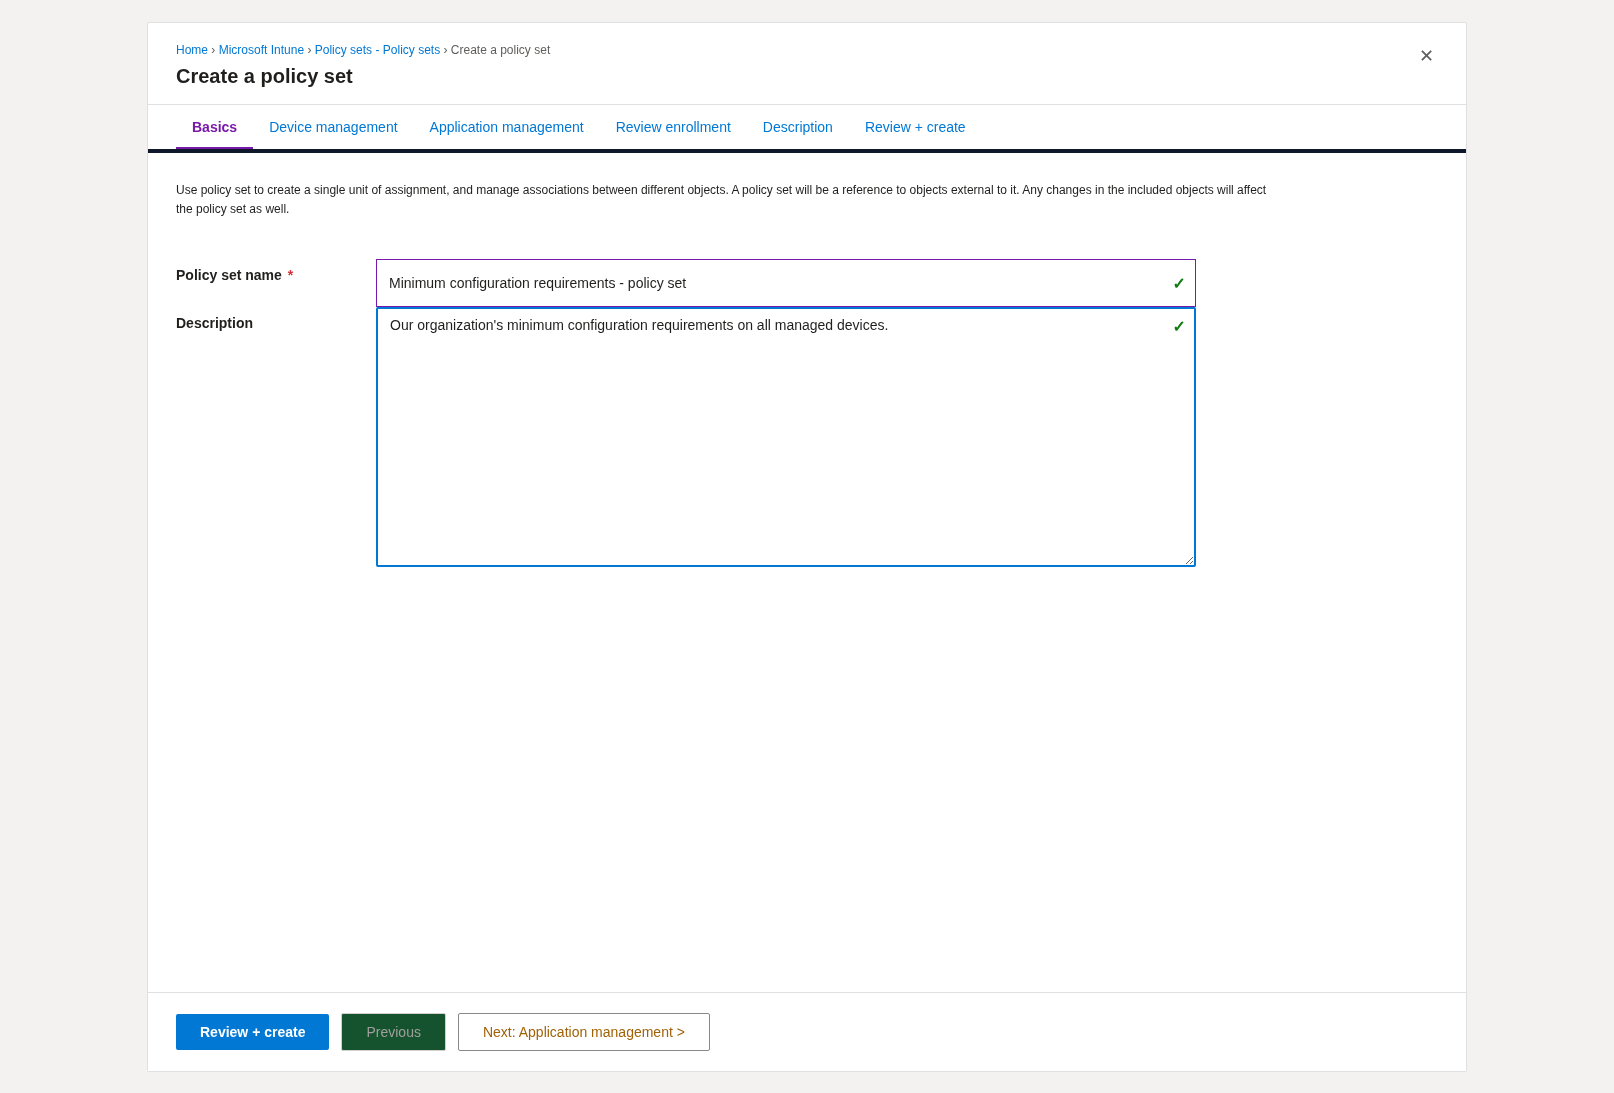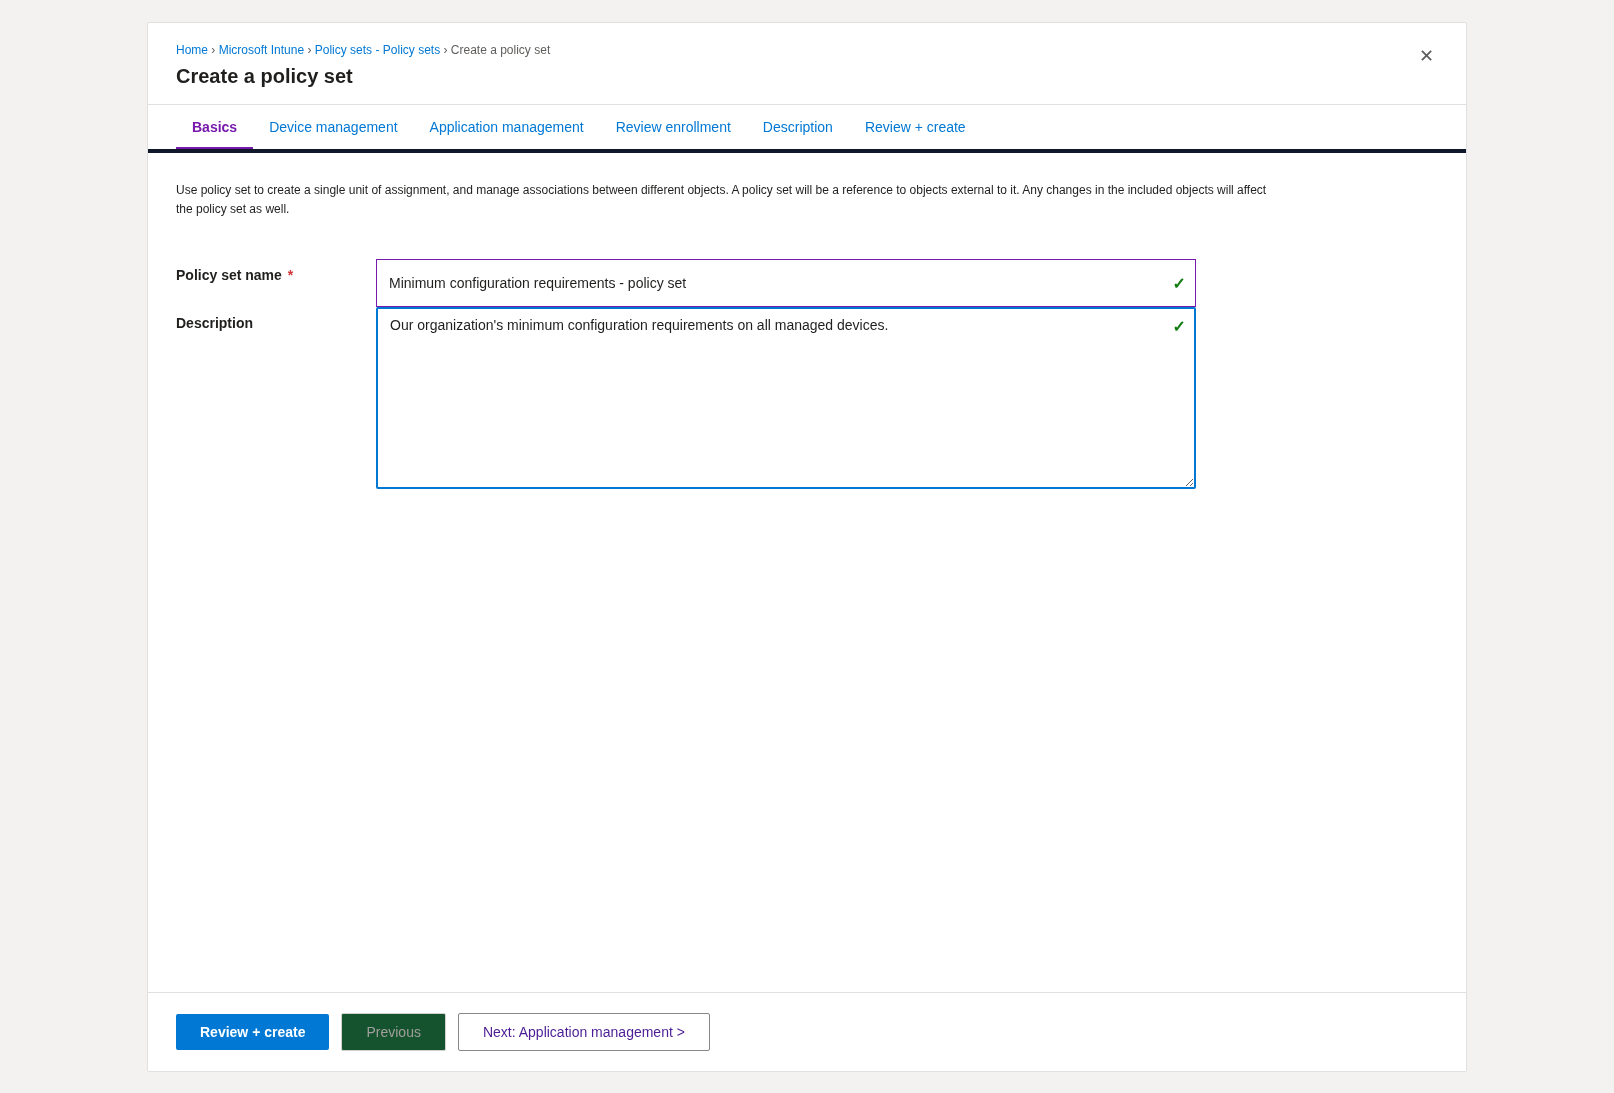--- a/index.html
+++ b/index.html
@@ -147,21 +147,21 @@
       border-radius: 0;
       padding: 6px 36px 6px 12px;
       font-size: 14px;
       font-family: inherit;
       color: #201f1e;
       outline: none;
     }
 
     .textarea-input {
       width: 100%;
-      height: 182px;
+      height: 260px;
       border: 2px solid #0078d4;
       border-radius: 2px;
       padding: 8px 36px 8px 12px;
       font-size: 14px;
       font-family: inherit;
       color: #201f1e;
       outline: none;
       resize: vertical;
     }
 
@@ -227,21 +227,21 @@
       border-radius: 2px;
       padding: 10px 24px;
       font-size: 14px;
       font-weight: 400;
       cursor: not-allowed;
       font-family: inherit;
     }
 
     .btn-outline {
       background: #ffffff;
-      color: #4c1d95;
+      color: #a16207;
       border: 1px solid #8a8886;
       border-radius: 2px;
       padding: 10px 24px;
       font-size: 14px;
       font-weight: 400;
       cursor: pointer;
       font-family: inherit;
     }
   </style>
 </head>

